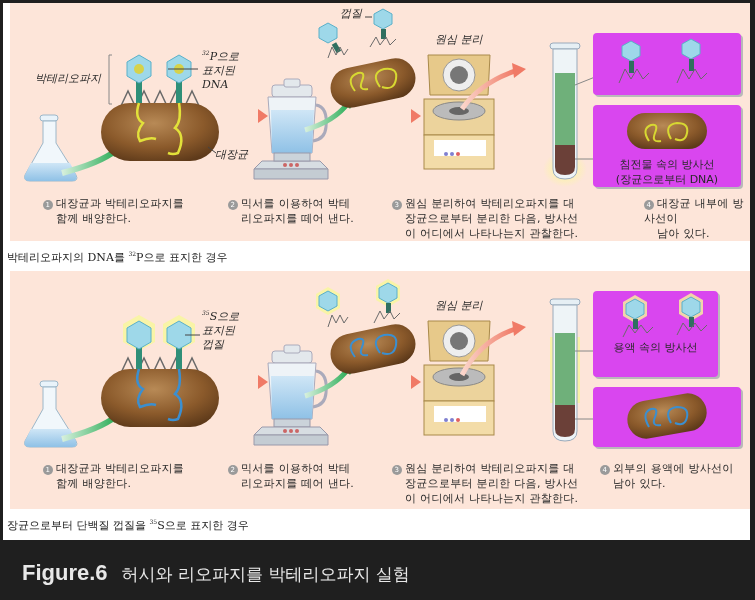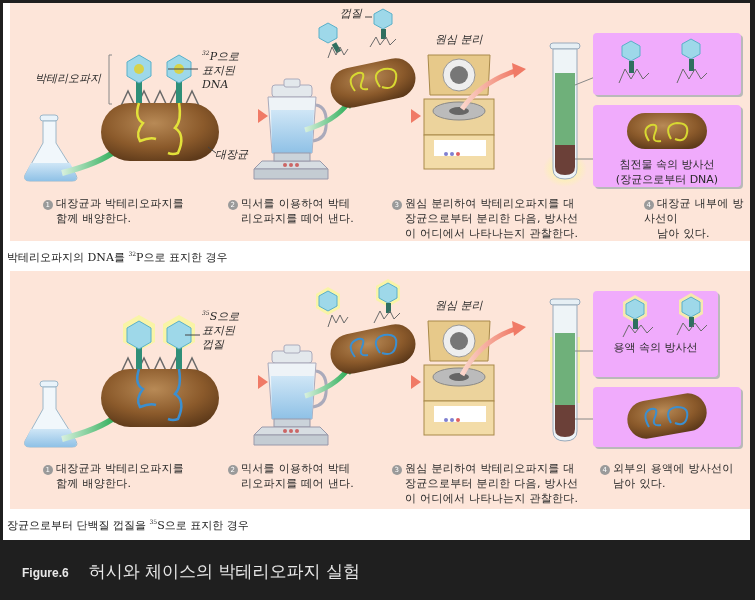--- a/index.html
+++ b/index.html
@@ -11,25 +11,25 @@
   .panel.bottom { top: 268px; height: 238px; }
   .case-caption { position: absolute; left: 4px; font-size: 11px; color: #222; font-family: "DejaVu Serif", "Liberation Serif", serif; }
   .case-caption.c1 { top: 247px; }
   .case-caption.c2 { top: 515px; }
   .case-caption sup { font-size: 6px; }
   .layer { position: absolute; left: 0; top: 0; width: 740px; height: 238px; }
   .lbl { position: absolute; font-size: 11px; color: #2a2a2a; line-height: 14px; font-style: italic; }
   .serif { font-family: "DejaVu Serif", "Liberation Serif", serif; }
   .step { position: absolute; font-size: 11px; color: #2a2a2a; line-height: 15px; letter-spacing: 0.3px; }
   .step .num { display: inline-block; width: 10px; height: 10px; border-radius: 50%; background: #9a9a9a; color: #fff; font-size: 7px; text-align: center; line-height: 10px; margin-right: 3px; vertical-align: 0px; }
-  .result-box { position: absolute; background: #f0abfc; border-radius: 4px; box-shadow: 2px 2px 0 #b9b9b9; }
+  .result-box { position: absolute; background: #d946ef; border-radius: 4px; box-shadow: 2px 2px 0 #b9b9b9; }
   .result-text { position: absolute; width: 100%; text-align: center; font-size: 11px; line-height: 15px; color: #2a2a2a; }
   .footer { position: absolute; left: 0; top: 540px; width: 755px; height: 60px; background: #1f1f1f; }
   .footer-title { position: absolute; left: 22px; top: 20px; color: #e8e8e8; font-size: 17px; }
-  .footer-title b { font-family: "Liberation Sans", sans-serif; font-weight: bold; font-size: 12px; margin-right: 20px; }
+  .footer-title b { font-family: "Liberation Sans", sans-serif; font-weight: bold; font-size: 22px; margin-right: 14px; }
 </style>
 </head>
 <body>
 
 <div class="sheet">
 
   <div class="panel top">
     <svg class="layer" width="740" height="238" viewBox="0 0 740 238">
       <defs>
         <radialGradient id="ecoli" cx="45%" cy="35%" r="70%">
@@ -365,15 +365,15 @@
     </div>
   </div>
 
   <div class="case-caption c2">
     <span>장균으로부터 단백질 껍질을 </span><sup>35</sup><span>S으로 표지한 경우</span>
   </div>
 </div>
 
 <div class="footer">
   <div class="footer-title">
-    <b>Figure.6</b><span>허시와 체이스의 박테리오파지 실험</span>
+    <b>Figure.6</b><span>허시와 리오파지를 박테리오파지 실험</span>
   </div>
 </div>
 
 </body></html>

